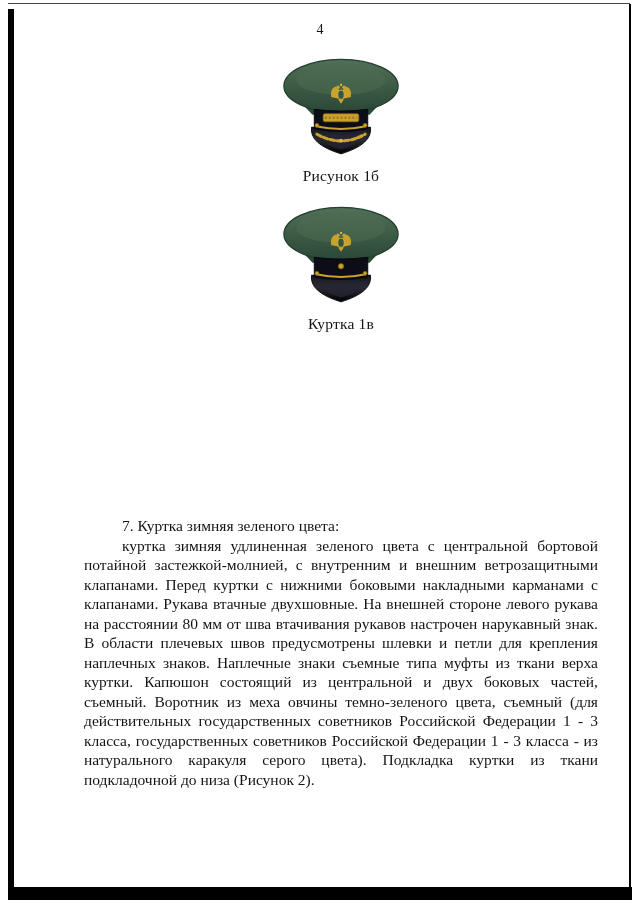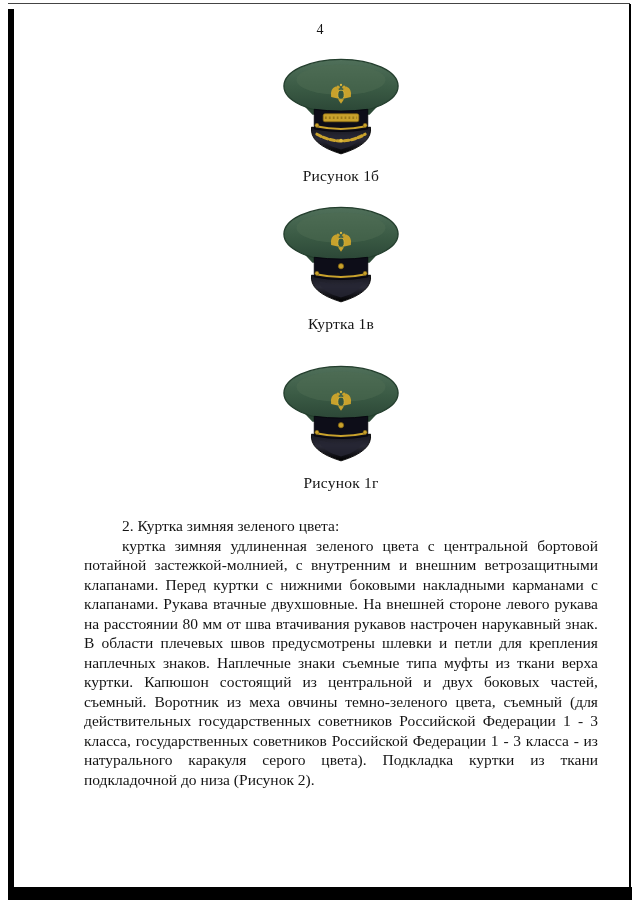--- a/index.html
+++ b/index.html
@@ -118,26 +118,20 @@
       <div class="figure-caption">Рисунок 1б</div>
     </div>
 
     <div class="figure">
       <svg class="cap-svg" width="134" height="107" viewBox="0 0 150 120">
         <use href="#cap-plain"></use>
       </svg>
       <div class="figure-caption">Куртка 1в</div>
     </div>
 
-    <div class="figure fig-last">
-      <svg class="cap-svg" width="134" height="107" viewBox="0 0 150 120">
-        <use href="#cap-plain"></use>
-      </svg>
-      <div class="figure-caption">Рисунок 1г</div>
-    </div>
 
   </div>
 
   <div class="text-block">
-    <p>2. Куртка зимняя зеленого цвета:</p>
+    <p>7. Куртка зимняя зеленого цвета:</p>
     <p>куртка зимняя удлиненная зеленого цвета с центральной бортовой потайной застежкой-молнией, с внутренним и внешним ветрозащитными клапанами. Перед куртки с нижними боковыми накладными карманами с клапанами. Рукава втачные двухшовные. На внешней стороне левого рукава на расстоянии 80 мм от шва втачивания рукавов настрочен нарукавный знак. В области плечевых швов предусмотрены шлевки и петли для крепления наплечных знаков. Наплечные знаки съемные типа муфты из ткани верха куртки. Капюшон состоящий из центральной и двух боковых частей, съемный. Воротник из меха овчины темно-зеленого цвета, съемный (для действительных государственных советников Российской Федерации 1 - 3 класса, государственных советников Российской Федерации 1 - 3 класса - из натурального каракуля серого цвета). Подкладка куртки из ткани подкладочной до низа (Рисунок 2).</p>
   </div>
 </div>
 
 </body></html>

